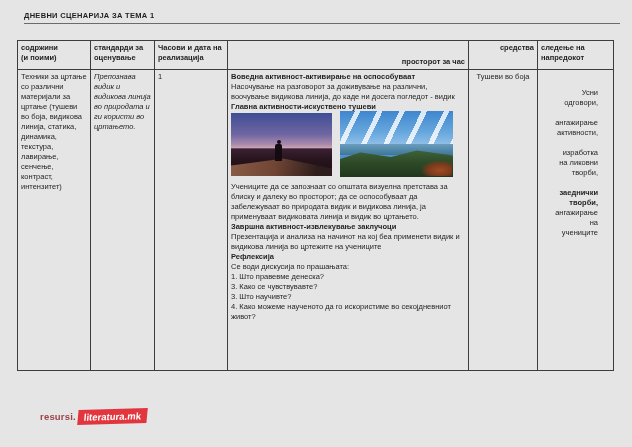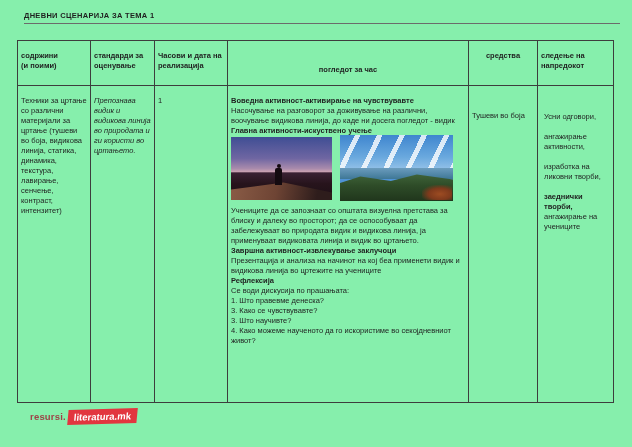--- a/index.html
+++ b/index.html
@@ -1,37 +1,37 @@
 <!DOCTYPE html>
 <html><head>
 <meta charset="utf-8">
 <style>
   html,body{margin:0;padding:0;background:#ffffff;}
-  .page{position:relative;width:632px;height:447px;background:#86efac;overflow:hidden;
+  .page{position:relative;width:632px;height:447px;background:#e5e5e5;overflow:hidden;
         font-family:"Liberation Sans", sans-serif;color:#1f1f1f;}
   .doc-title{position:absolute;left:24px;top:11px;font-size:7.5px;font-weight:bold;letter-spacing:.3px;}
   .title-rule{position:absolute;left:24px;top:23px;width:596px;border-top:1.5px solid #6b6b6b;}
   table.plan{position:absolute;left:17px;top:40px;width:596px;border-collapse:collapse;table-layout:fixed;}
   .plan th,.plan td{border:1px solid #3d3d3d;vertical-align:top;font-size:7.5px;line-height:10px;
-        padding:10px 3px;font-weight:normal;text-align:left;overflow:hidden;}
+        padding:2px 3px;font-weight:normal;text-align:left;overflow:hidden;}
   .plan th{font-weight:bold;height:24px;}
   .plan th span{white-space:pre-line;display:inline-block;}
-  th.center{text-align:center;}
+  th.center{text-align:right;}
   th.bottom{vertical-align:bottom;}
   td{height:296px;}
   .c1{padding-right:7px;}
   .c2{padding-right:5px;font-style:italic;}
   .c3{text-align:center;}
   .c4{padding:2px 18px 2px 4px;}
   .c4 p{margin:0;}
   .b{font-weight:bold;}
   .mb10{margin-bottom:10px;}
   .mb2{margin-bottom:2px;}
-  .res{margin-top:15px;white-space:nowrap;}
-  .c6 p{margin:0 3px 10px;}
+  .res{white-space:nowrap;text-align:center;}
+  .c6 p{margin:0 12px 10px;text-align:right;}
   .c6 p:first-child{margin-top:16px;}
   .c6 p:nth-child(4){margin-bottom:0;font-weight:bold;}
   .photos{display:flex;gap:8px;margin:1px 0 5px;align-items:flex-start;}
   .photo1{position:relative;width:101px;height:63px;overflow:hidden;flex:none;
      background:linear-gradient(180deg,#3f4e94 0%,#6f66a2 34%,#a98bac 50%,#c9a1b2 55%,
                 #3a2133 57%,#27141c 74%,#1c0f15 100%);}
   .photo1 .ledge{position:absolute;bottom:0;left:0;width:100%;height:30%;
      background:linear-gradient(100deg,#8a5c46 0%,#6e4434 45%,#2e1d1c 85%);
      clip-path:polygon(0 45%,52% 8%,100% 60%,100% 100%,0 100%);}
   .photo1 .person{position:absolute;left:44%;bottom:24%;width:7px;height:17px;
@@ -44,21 +44,21 @@
   .photo2 .clouds{position:absolute;top:-6px;left:-10px;width:140%;height:60%;opacity:.85;
      background:repeating-linear-gradient(116deg,rgba(255,255,255,0) 0 5px,
                 rgba(255,255,255,.95) 5px 10px,rgba(255,255,255,0) 10px 20px);}
   .photo2 .sea{position:absolute;top:50%;left:0;width:100%;height:17%;
      background:linear-gradient(180deg,#6b9cbd 0%,#3e7796 100%);}
   .photo2 .hills{position:absolute;bottom:0;left:0;width:100%;height:42%;
      background:linear-gradient(180deg,#41653a 0%,#2e4c28 45%,#20361c 100%);
      clip-path:polygon(0 35%,18% 12%,45% 28%,68% 4%,100% 22%,100% 100%,0 100%);}
   .photo2 .bush{position:absolute;right:1px;bottom:1px;width:30px;height:15px;
      background:radial-gradient(ellipse at 60% 60%,#9d4c22 0%,#7e3a1c 45%,rgba(126,58,28,0) 78%);}
-  .logo{position:absolute;left:30px;top:409px;display:flex;align-items:center;}
+  .logo{position:absolute;left:40px;top:409px;display:flex;align-items:center;}
   .lp{color:#9d4348;font-size:9.5px;font-weight:bold;letter-spacing:.2px;}
   .lb{display:inline-block;background:#e2363f;color:#ffffff;font-weight:bold;font-size:9.5px;
       padding:1.5px 6px 2.5px;margin-left:2px;transform:skewX(-7deg) rotate(-1.5deg);}
 </style>
 </head>
 <body>
 
 <div class="page">
 
   <div class="doc-title">ДНЕВНИ СЦЕНАРИЈА ЗА ТЕМА 1</div>
@@ -74,35 +74,35 @@
         <col style="width:76px">
     </colgroup>
     <thead>
       <tr>
         <th><span>содржини
 (и поими)</span></th>
         <th><span>стандарди за
 оценување</span></th>
         <th><span>Часови и дата на
 реализација</span></th>
-        <th class="center bottom"><span>погледот за час</span></th>
+        <th class="center bottom"><span>просторот за час</span></th>
         <th class="center"><span>средства</span></th>
         <th><span>следење на
 напредокот</span></th>
       </tr>
     </thead>
     <tbody>
       <tr>
         <td class="c1">Техники за цртање со различни материјали за цртање (тушеви во боја, видикова линија, статика, динамика, текстура, лавирање, сенчење, контраст, интензитет)</td>
         <td class="c2">Препознава видик и видикова линија во природата и ги користи во цртањето.</td>
         <td class="c3">1</td>
         <td class="c4">
-          <p class="b mb10">Воведна активност-активирање на чувствувавте</p>
+          <p class="b mb10">Воведна активност-активирање на оспособуваат</p>
           <p class="mb10">Насочување на разговорот за доживување на различни, воочување видикова линија, до каде ни досега погледот - видик</p>
-          <p class="b mb2">Главна активности-искуствено учење</p>
+          <p class="b mb2">Главна активности-искуствено тушеви</p>
           <div class="photos">
             <div class="photo1">
               <div class="ledge"></div>
               <div class="person"></div>
             </div>
             <div class="photo2">
               <div class="sky"></div>
               <div class="clouds"></div>
               <div class="sea"></div>
               <div class="hills"></div>

